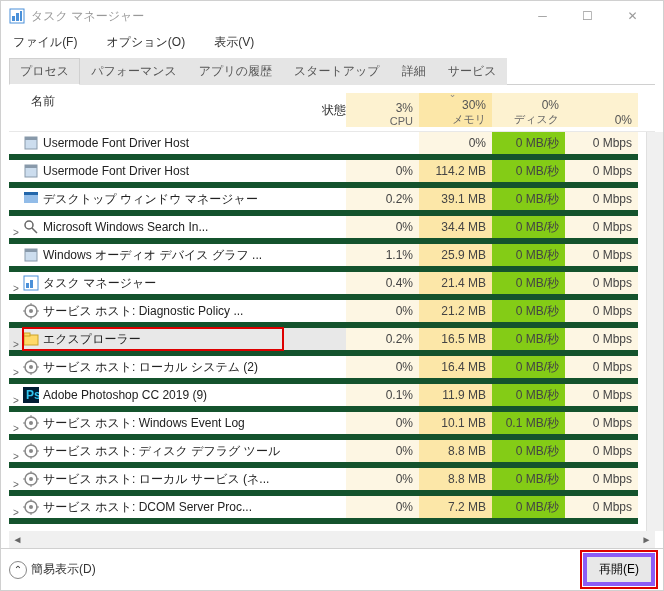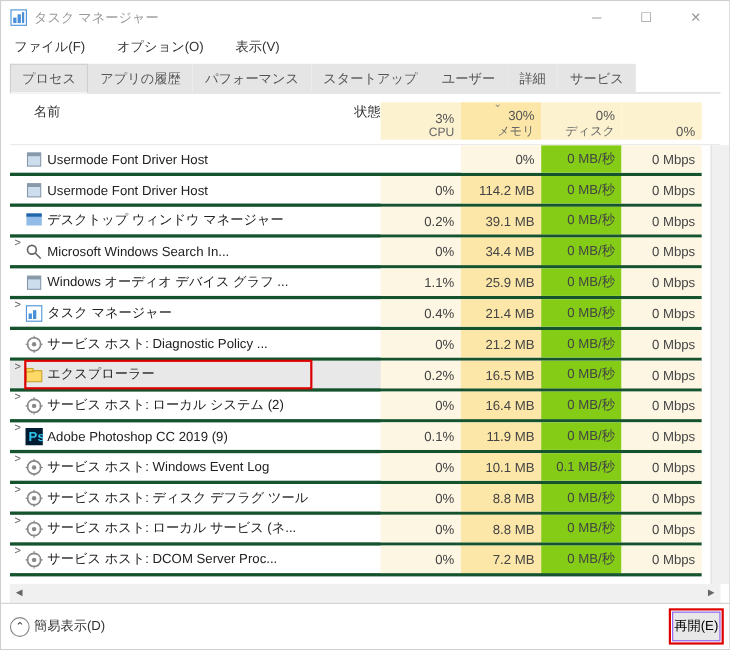--- a/index.html
+++ b/index.html
@@ -9,48 +9,48 @@
 .titlebar .title{flex:1}
 .winbtns{display:flex}
 .winbtn{width:45px;height:28px;display:flex;align-items:center;justify-content:center;color:#999}
 .menubar{height:22px;display:flex;align-items:center;padding:0 6px;gap:17px}
 .menu{padding:2px 6px;color:#333}
 .tabs{display:flex;border-bottom:1px solid #d0d0d0;margin:4px 8px 0 8px}
 .tab{padding:4px 10px;color:#555;border:1px solid transparent;border-bottom:none;position:relative;top:1px;background:#e5e5e5}
 .tab.active{border-color:#d0d0d0;border-bottom:1px solid #fff}
 .headrow{display:flex;align-items:flex-end;padding:8px 0 4px 0;margin:0 8px;border-bottom:1px solid #e8e8e8}
 .hname{flex:1;padding-left:22px;color:#333;display:flex;flex-direction:column;justify-content:flex-start;height:34px}
-.hstat{width:63px;text-align:right;color:#333;height:34px;display:flex;flex-direction:column;justify-content:flex-start}
+.hstat{width:63px;text-align:right;color:#333;height:34px;display:flex;flex-direction:column;justify-content:center}
 .hcol{width:73px;text-align:right;color:#555;padding-right:6px;height:34px;display:flex;flex-direction:column;justify-content:flex-end}
 .hcol.yel{background:#fdf2d0}
 .hcol.yel2{background:#fce7a8}
 .hcol .pct{color:#555;font-size:12px}
 .hcol .lbl{color:#666;font-size:11px}
 .hcol .sort{color:#888;font-size:9px;text-align:center;height:10px;line-height:8px}
 .grid{flex:1;overflow-y:auto;overflow-x:hidden;margin:0 8px}
-.row{display:flex;align-items:flex-start;height:28px;border-bottom:3px solid #14532d}
+.row{display:flex;align-items:flex-end;height:28px;border-bottom:6px solid #14532d}
 .row.sel{background:#e8e8e8}
 .row.hl .name{outline:2px solid #d00;outline-offset:-1px}
 .exp{width:14px;text-align:center;color:#666;font-size:10px}
 .picon{width:16px;height:16px;margin-right:4px;display:flex;align-items:center;justify-content:center}
 .name{flex:1;display:flex;align-items:center;color:#222;height:100%}
 .stat{width:63px;text-align:right}
 .col{width:73px;text-align:right;padding-right:6px;color:#444;height:100%;display:flex;align-items:center;justify-content:flex-end}
 .col.y1{background:#fdf6e3}
 .col.y2{background:#fce7a8}
 .col.y3{background:#84cc16}
 .scrollbar{width:17px;background:#f0f0f0;border-left:1px solid #e0e0e0}
 .gridwrap{display:flex;flex:1;min-height:0}
 .hscroll{height:17px;background:#f0f0f0;margin:0 8px;display:flex;align-items:center}
 .hscroll .arr{width:17px;text-align:center;color:#666;font-size:10px}
 .footer{height:42px;border-top:1px solid #d0d0d0;display:flex;align-items:center;padding:0 8px}
 .fewer{display:flex;align-items:center;color:#333;gap:4px}
 .fewer .circ{width:18px;height:18px;border:1px solid #888;border-radius:50%;display:flex;align-items:center;justify-content:center;font-size:10px}
 .footer .sp{flex:1}
-.btn{padding:4px 1px;border:1px solid #8b5cf6;background:#e8e8e8;outline:2px solid #d00;outline-offset:1px}
+.btn{padding:4px 12px;border:4px solid #8b5cf6;background:#e8e8e8;outline:2px solid #d00;outline-offset:1px}
 svg{display:block}
 </style>
 </head>
 <body>
 
 <div class="titlebar">
   <span class="icon">
     <svg width="16" height="16">
         <rect x="1" y="1" width="14" height="14" fill="none" stroke="#4a90d9" stroke-width="1"></rect>
         <rect x="3" y="8" width="3" height="5" fill="#4a90d9"></rect>
@@ -67,24 +67,23 @@
 </div>
 
 <div class="menubar">
   <span class="menu">ファイル(F)</span>
   <span class="menu">オプション(O)</span>
   <span class="menu">表示(V)</span>
 </div>
 
 <div class="tabs">
   <div class="tab active">プロセス</div>
+  <div class="tab">パフォーマンス</div>
   <div class="tab">アプリの履歴</div>
-  <div class="tab">パフォーマンス</div>
   <div class="tab">スタートアップ</div>
-  <div class="tab">ユーザー</div>
   <div class="tab">詳細</div>
   <div class="tab">サービス</div>
 </div>
 
 <div class="headrow">
   <div class="hname">
       <span>名前</span>
     </div>
   <div class="hstat">
       <span>状態</span>

